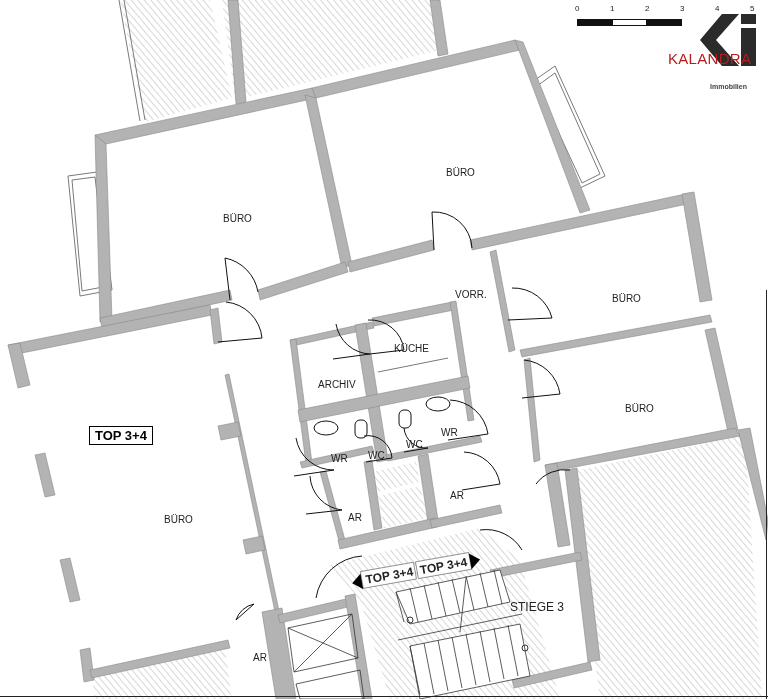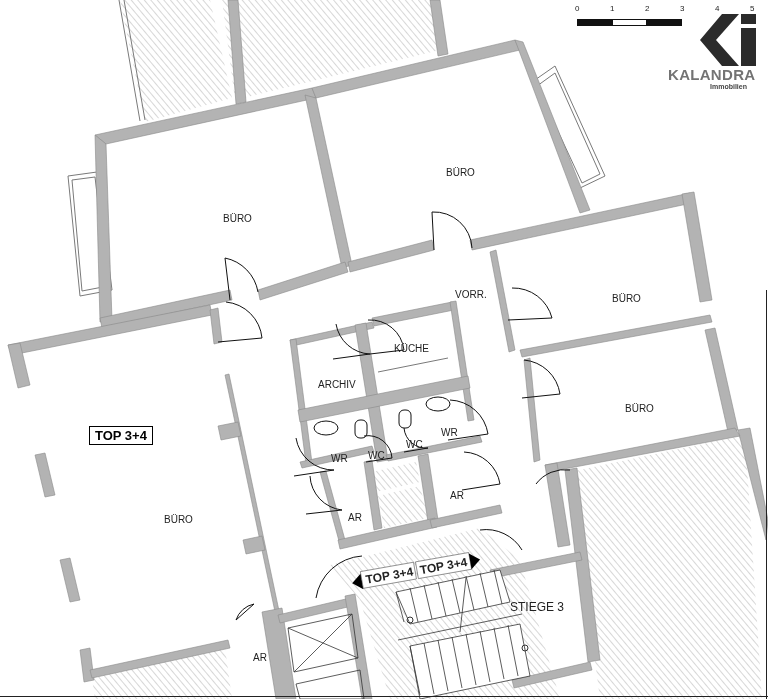--- a/index.html
+++ b/index.html
@@ -8,21 +8,21 @@
   .wall{fill:#b3b3b3;stroke:#8a8a8a;stroke-width:0.6;}
   .thin{fill:none;stroke:#7a7a7a;stroke-width:1;}
   .door{fill:none;stroke:#111;stroke-width:1;}
   .hatch{fill:url(#hatch);stroke:none;}
   .lbl{font-family:"Liberation Sans",sans-serif;font-size:10px;fill:#222;}
   .lbl-lg{font-family:"Liberation Sans",sans-serif;font-size:12px;fill:#222;}
   #scalebar{position:absolute;left:572px;top:4px;width:186px;height:30px;}
   .sb-num{position:absolute;top:0;font-size:8px;color:#222;}
   .sb-bar{position:absolute;top:15px;height:5px;border:1px solid #111;}
   #logo{position:absolute;left:660px;top:10px;width:108px;height:90px;}
-  #logo-name{position:absolute;left:668px;top:66px;font-size:15px;font-weight:bold;color:#737373;letter-spacing:0.3px;}
+  #logo-name{position:absolute;left:668px;top:50px;font-size:15px;font-weight:normal;color:#b91c1c;letter-spacing:0.3px;}
   #logo-sub{position:absolute;left:710px;top:83px;font-size:7px;font-weight:bold;color:#444;}
   #top-tag{position:absolute;left:89px;top:426px;padding:1px 5px;border:1px solid #000;background:#fff;font-size:13px;font-weight:bold;color:#000;}
   .frame-bottom{position:absolute;left:0;top:696px;width:768px;height:1px;background:#222;}
   .frame-right{position:absolute;left:766px;top:290px;width:1px;height:409px;background:#222;}
 </style>
 </head>
 <body>
 
 <svg id="plan" viewBox="0 0 768 699" xmlns="http://www.w3.org/2000/svg">
   <defs>

